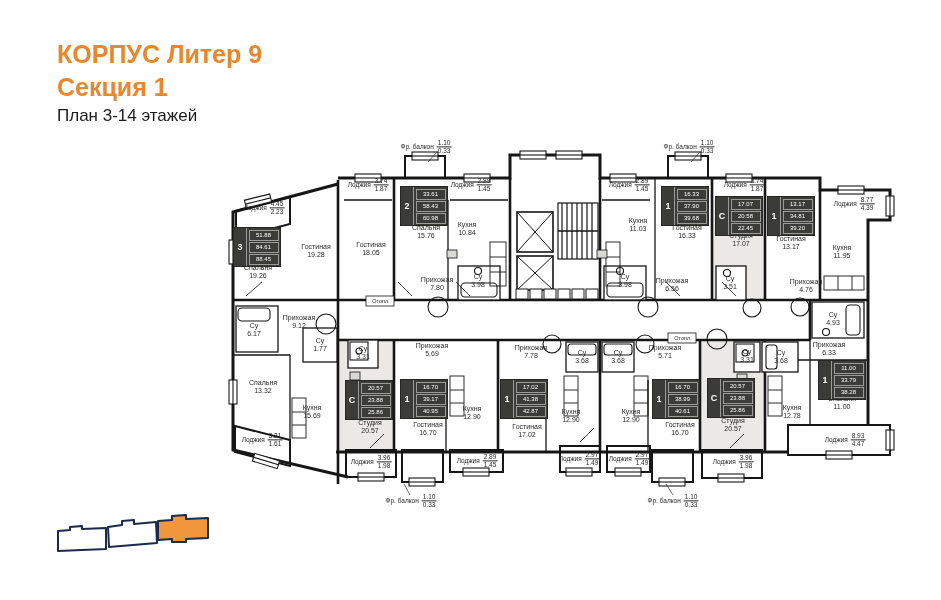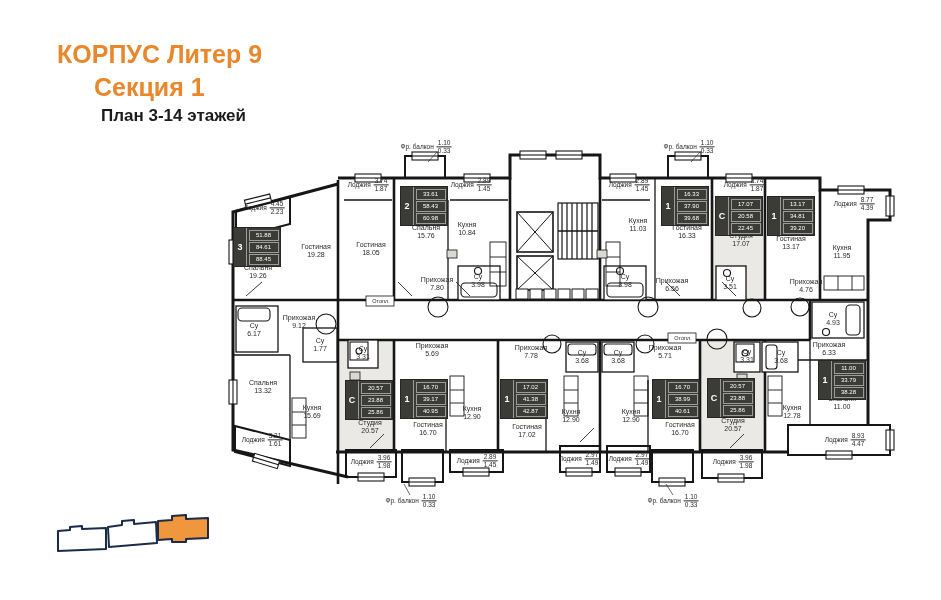--- a/index.html
+++ b/index.html
@@ -1,22 +1,22 @@
 <!DOCTYPE html>
 <html style="--accent: #E8872B; --kp-outline: #1C2B4A;"><head>
 <meta charset="utf-8">
 <style>
   html,body{margin:0;padding:0;background:#ffffff;}
   .stage{position:relative;width:904px;height:600px;background:#fff;
          font-family:"Liberation Sans",sans-serif;overflow:hidden;}
   
   .title-block{position:absolute;left:57px;top:38px;}
   .title-block .t1{font-size:25px;font-weight:bold;color:var(--accent,#E8872B);line-height:1.3;}
-  .title-block .t2{font-size:25px;font-weight:bold;color:var(--accent,#E8872B);line-height:1.3;margin-left:37px;}
-  .title-block .t3{font-size:17px;font-weight:bold;color:#1b1b1b;line-height:1.5;margin-left:44px;}
+  .title-block .t2{font-size:25px;font-weight:bold;color:var(--accent,#E8872B);line-height:1.3;}
+  .title-block .t3{font-size:17px;font-weight:normal;color:#1b1b1b;line-height:1.5;}
   
   svg.plan{position:absolute;left:0;top:0;}
   
   #labels-layer{position:absolute;left:0;top:0;width:941px;height:600px;pointer-events:none;}
   .room-label{position:absolute;transform:translate(-50%,-50%);text-align:center;
               font-size:7px;line-height:1.18;color:#2a2a2a;white-space:nowrap;}
   .frac-label{position:absolute;transform:translate(-50%,-50%);display:flex;align-items:center;
               gap:3px;font-size:6.5px;color:#2a2a2a;white-space:nowrap;}
   .frac-label .fr{display:inline-flex;flex-direction:column;text-align:center;line-height:1.1;}
   .frac-label .num{border-bottom:1px solid #2a2a2a;padding:0 1px;}

